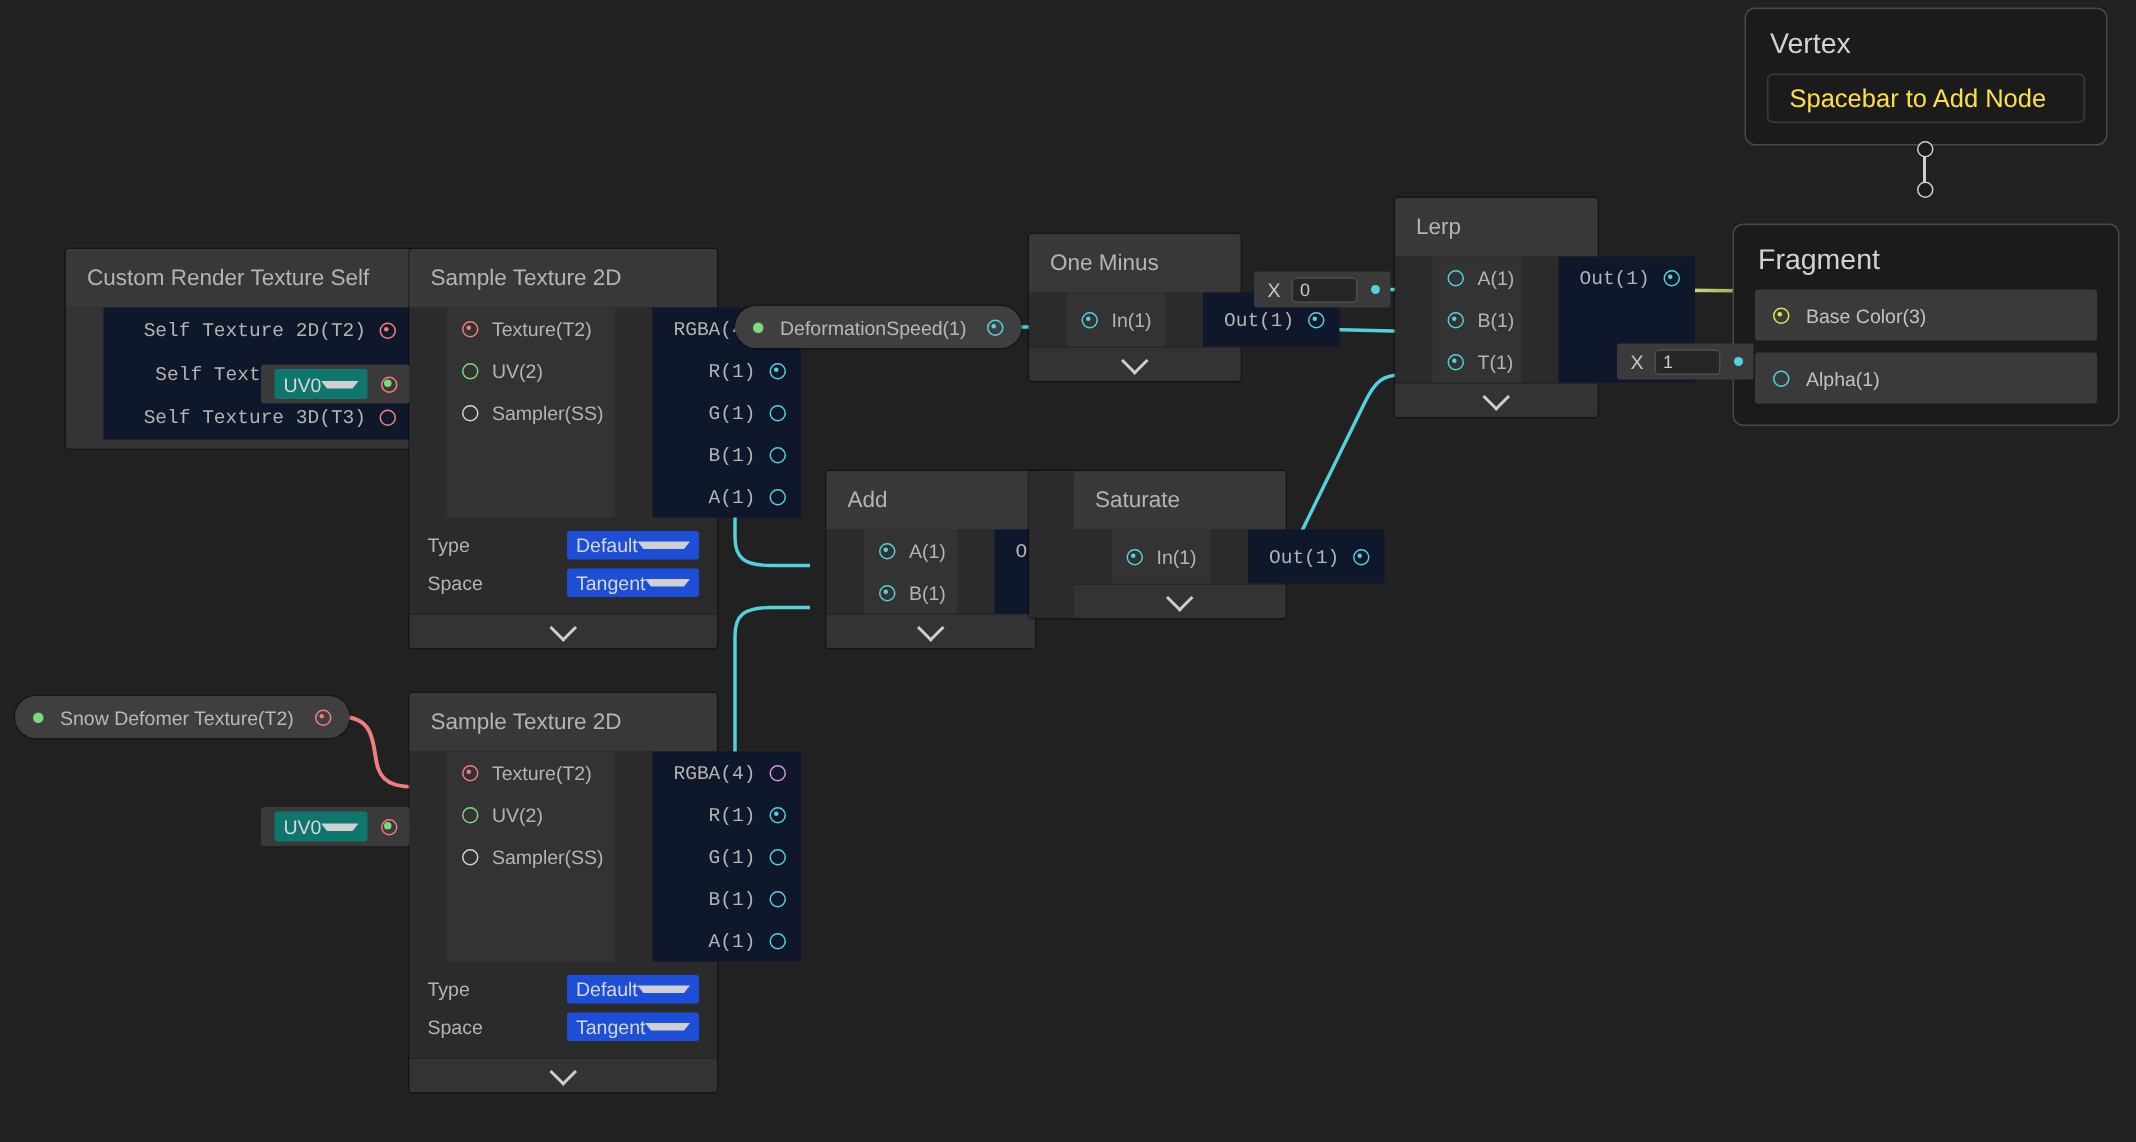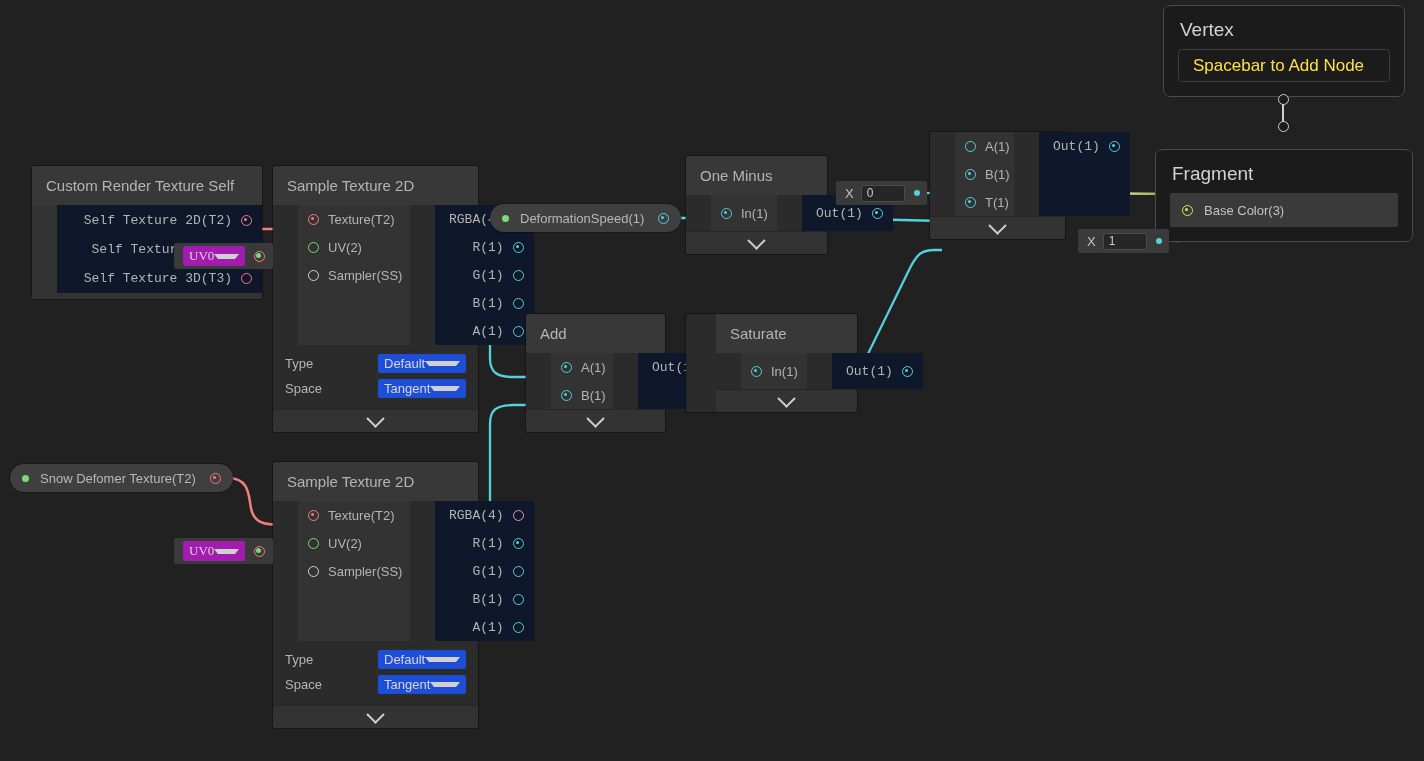--- a/index.html
+++ b/index.html
@@ -116,21 +116,21 @@
   
   .uvwidget{
     position:absolute;
     display:flex;align-items:center;
     background:#3a3a3a;
     height:26px;
     padding:0 8px 0 9px;
     border-radius:2px;
     z-index:8;
   }
-  .uvwidget .dropdown{width:62px;background:#a21caf;height:20px;font-family:Liberation Serif, serif;}
+  .uvwidget .dropdown{width:62px;background:#0f766e;height:20px;}
   .uvwidget .outdot{
     width:11px;height:11px;border-radius:50%;
     border:1.6px solid #f07e7e;
     margin-left:9px;position:relative;box-sizing:border-box;
   }
   .uvwidget .outdot::after{
     content:"";position:absolute;left:1px;top:1px;width:5px;height:5px;border-radius:50%;background:#7bdb7b;
   }
 
   
@@ -220,21 +220,21 @@
 
     <path d="M 913,193 L 942,193" stroke="#54d1dc" stroke-width="2.3" fill="none"></path>
 
     <path d="M 1059,193 L 1179,194" stroke="url(#gradCyanYellow)" stroke-width="2.3" fill="none"></path>
 
     <path d="M 1157,240 L 1179,241" stroke="#54d1dc" stroke-width="2.3" fill="none"></path>
 
     <path d="M 1283,100 L 1283,126" stroke="#cfcfcf" stroke-width="2" fill="none"></path>
   </svg>
 
-  <div class="node" style="left:32px;top:166px;width:230px;">
+  <div class="node" style="left:44px;top:166px;width:230px;">
     <div class="node-title">Custom Render Texture Self</div>
     <div class="ports" style="background:#333;">
       <div class="port-col col-out" style="width:100%;">
         <div class="port out" style="height:30px;">
           <span>Self Texture 2D(T2)</span>
           <span class="slot filled c-red"></span>
         </div>
         <div class="port out" style="height:28px;">
           <span>Self Texture (T2A)</span>
           <span class="slot filled c-red"></span>
@@ -414,21 +414,21 @@
           <span>Out(1)</span>
           <span class="slot filled c-cyan"></span>
         </div>
       </div>
     </div>
     <div class="collapse">
         <span class="chev"></span>
       </div>
   </div>
 
-  <div class="node" style="left:526px;top:314px;width:139px;">
+  <div class="node" style="left:551px;top:314px;width:139px;">
     <div class="node-title">Add</div>
     <div class="ports">
       <div class="port-col col-in" style="width:62px;">
         <div class="port in">
           <span class="slot filled c-cyan"></span>
           <span>A(1)</span>
         </div>
         <div class="port in">
           <span class="slot filled c-cyan"></span>
           <span>B(1)</span>
@@ -468,20 +468,21 @@
       </div>
   </div>
 
   <div class="floatwidget" style="left:836px;top:181px;">
     <span class="xlab">X</span>
     <div class="xbox">0</div>
     <span class="smalldot"></span>
   </div>
 
   <div class="node" style="left:930px;top:132px;width:135px;">
+    <div class="node-title">Lerp</div>
     <div class="ports">
       <div class="port-col col-in" style="width:59px;">
         <div class="port in">
           <span class="slot empty c-cyan"></span>
           <span>A(1)</span>
         </div>
         <div class="port in">
           <span class="slot filled c-cyan"></span>
           <span>B(1)</span>
         </div>
@@ -514,17 +515,21 @@
     <div class="master-empty">Spacebar to Add Node</div>
   </div>
   <div class="stack-dot" style="left:1278px;top:94px;"></div>
 
   <div class="master" style="left:1155px;top:130px;width:256px;margin-top:19px;">
     <div class="master-title">Fragment</div>
     <div class="block">
       <span class="slot filled c-yellow"></span>
       <span>Base Color(3)</span>
     </div>
+    <div class="block">
+      <span class="slot empty c-cyan"></span>
+      <span>Alpha(1)</span>
+    </div>
     <div style="height:6px;"></div>
   </div>
   <div class="stack-dot" style="left:1278px;top:121px;"></div>
 
 </div>
 
 </body></html>

